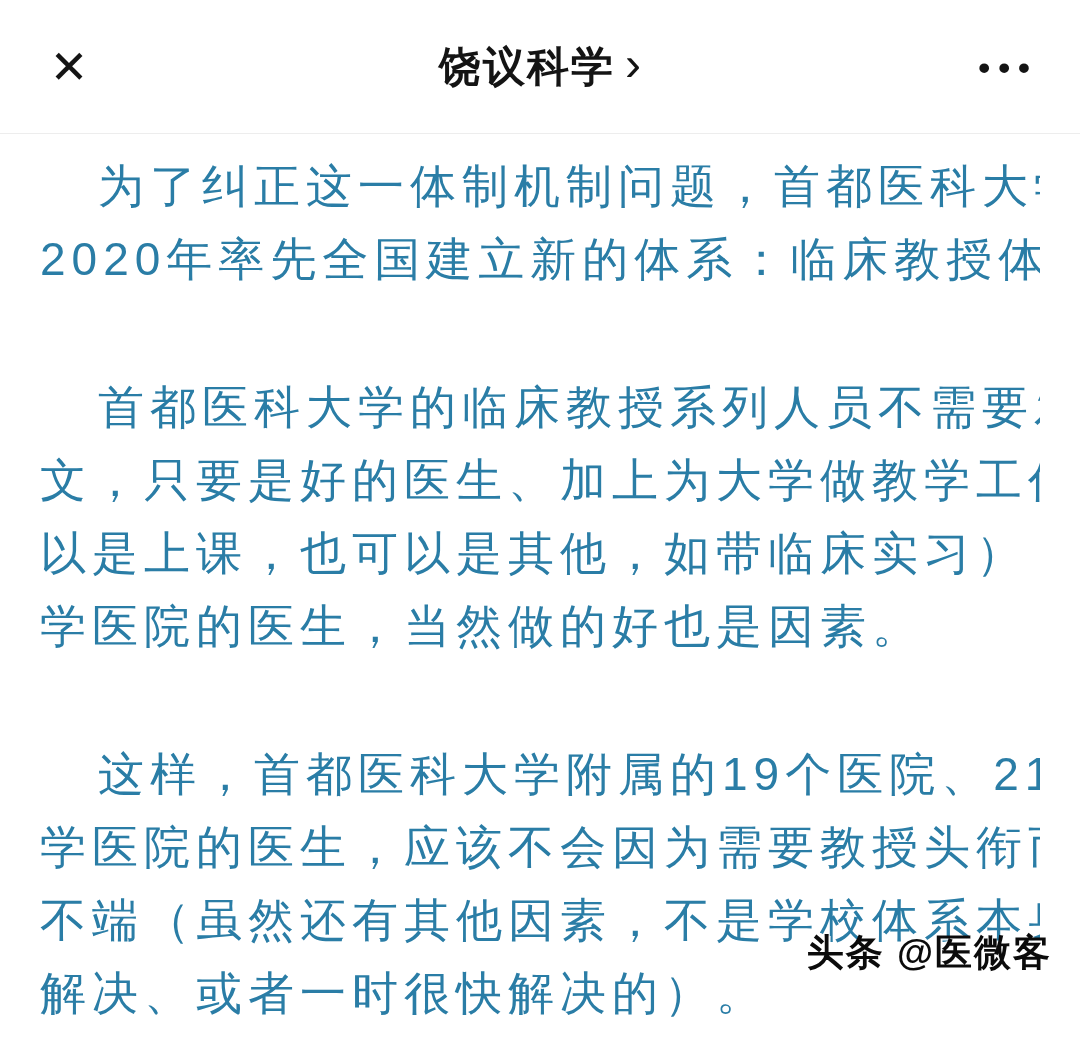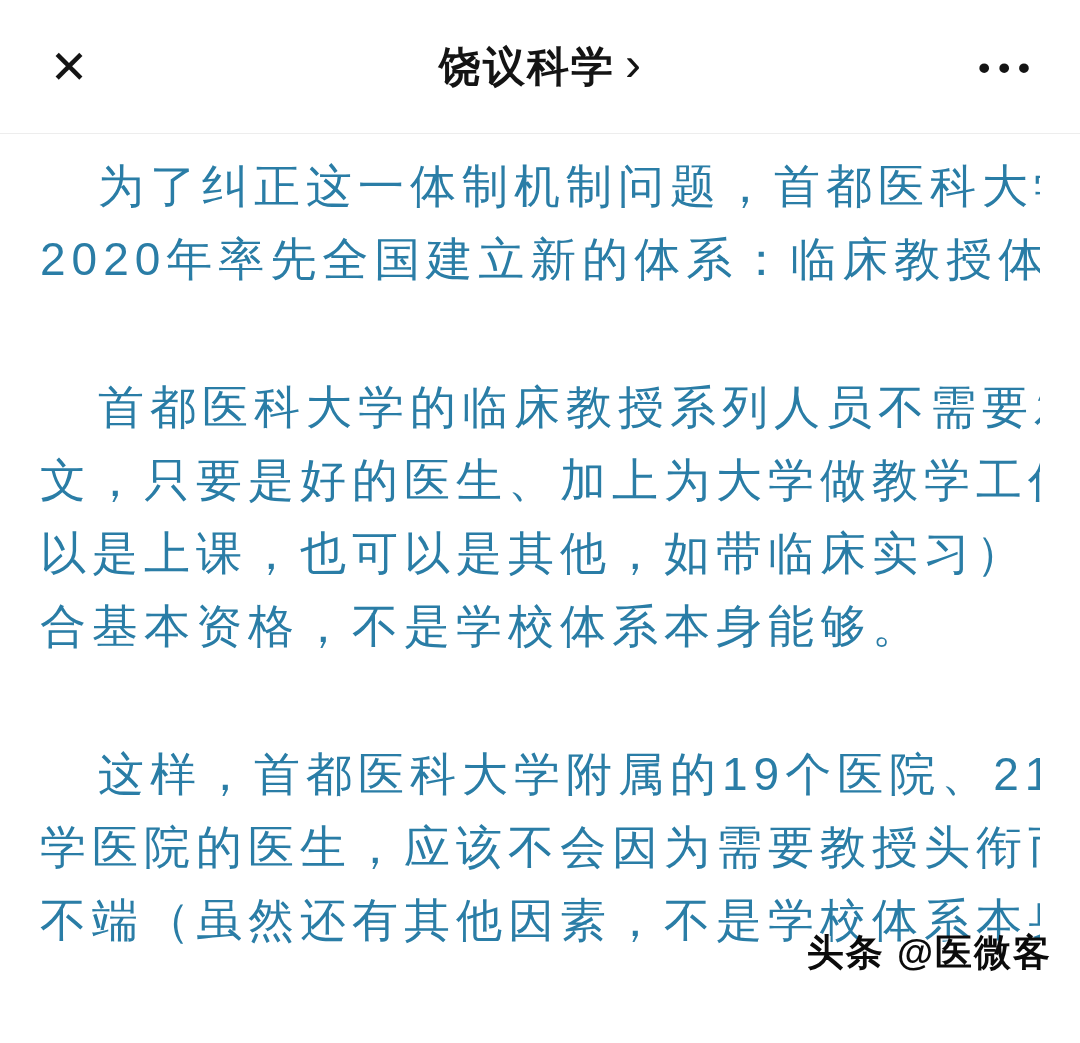--- a/index.html
+++ b/index.html
@@ -142,26 +142,27 @@
 
     <div class="paragraph">
       <div class="text-line indent">为了纠正这一体制机制问题，首都医科大学于</div>
       <div class="text-line">2020年率先全国建立新的体系：临床教授体系。</div>
     </div>
 
     <div class="paragraph">
       <div class="text-line indent">首都医科大学的临床教授系列人员不需要发论</div>
       <div class="text-line">文，只要是好的医生、加上为大学做教学工作（可</div>
       <div class="text-line">以是上课，也可以是其他，如带临床实习），就符</div>
-      <div class="text-line">合基本资格，不是学校体系本身能够。</div>
+      <div class="text-line">学医院的医生，当然做的好也是因素。</div>
     </div>
 
     <div class="paragraph">
       <div class="text-line indent">这样，首都医科大学附属的19个医院、21个教</div>
       <div class="text-line">学医院的医生，应该不会因为需要教授头衔而学术</div>
       <div class="text-line">不端（虽然还有其他因素，不是学校体系本身能够</div>
+      <div class="text-line">解决、或者一时很快解决的）。</div>
     </div>
 
   </div>
 
   <div class="watermark">头条 @医微客</div>
 
 </div>
 
 </body></html>

